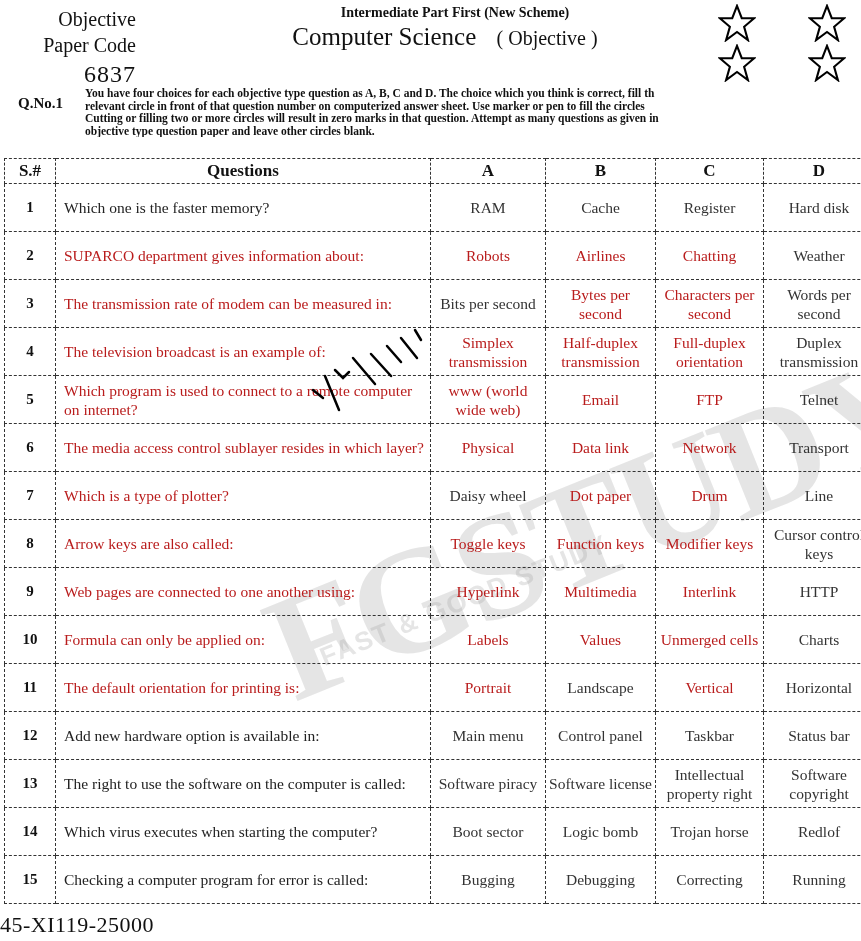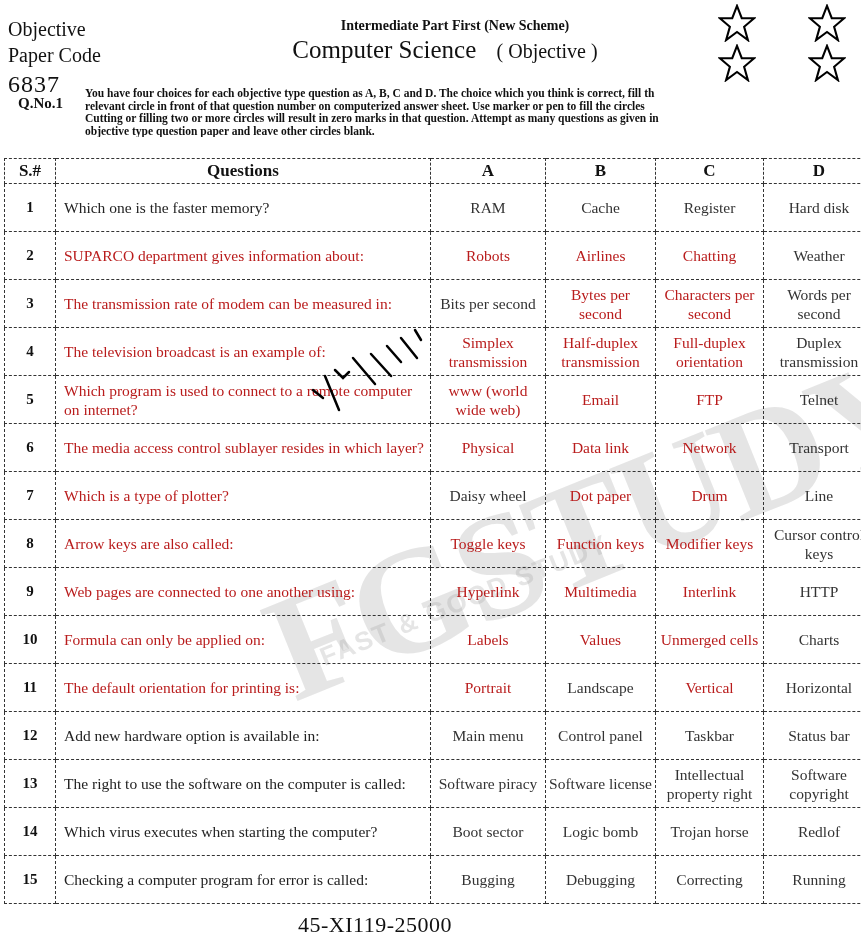--- a/index.html
+++ b/index.html
@@ -1,24 +1,24 @@
 <!DOCTYPE html>
 <html><head>
 <meta charset="utf-8">
 <style>
   * { box-sizing: border-box; margin: 0; padding: 0; }
   html, body { width: 861px; height: 941px; background: #ffffff; overflow: hidden; }
   body { position: relative; font-family: "Liberation Serif", "DejaVu Serif", serif; color: #111; }
 
-  .header-left { position: absolute; left: 8px; top: 16px; width: 128px; text-align: left; }
+  .header-left { position: absolute; left: 8px; top: 6px; width: 128px; text-align: right; }
   .header-left .l1 { font-size: 20px; line-height: 26px; }
   .header-left .l2 { font-size: 20px; line-height: 27px; }
   .header-left .code { font-size: 24px; font-weight: normal; line-height: 30px; letter-spacing: 1px; }
 
-  .header-center { position: absolute; left: 230px; top: 17px; width: 430px; text-align: center; }
+  .header-center { position: absolute; left: 230px; top: 4px; width: 430px; text-align: center; }
   .header-center .sub { font-size: 14px; font-weight: bold; line-height: 18px; padding-left: 20px; }
   .header-center .title-row { font-size: 25px; line-height: 30px; }
   .header-center .title-row .obj { font-size: 20px; margin-left: 14px; font-family: Liberation Serif, serif; }
   .header-center .time-row { font-size: 20px; line-height: 24px; }
   .header-center .time-row .marks { margin-left: 54px; }
 
   .stars { position: absolute; left: 714px; top: 2px; width: 147px; height: 82px; }
   .star { position: absolute; width: 38px; height: 38px; }
   .star svg { width: 100%; height: 100%; }
 
@@ -34,21 +34,21 @@
   table.mcq td.q { text-align: left; padding-left: 8px; padding-right: 4px; color: #222; }
   table.mcq td.opt { color: #333; padding: 0 2px; }
   table.mcq td.opt.faint, table.mcq td.q.faint { color: #b91c1c; }
   col.c-sno { width: 51px; }
   col.c-q { width: 375px; }
   col.c-a { width: 115px; }
   col.c-b { width: 110px; }
   col.c-c { width: 108px; }
   col.c-d { width: 111px; }
 
-  .footer { position: absolute; left: 0; top: 912px; width: 750px; text-align: center; font-size: 22px; letter-spacing: 0.5px; }
+  .footer { position: absolute; left: 0; top: 912px; width: 750px; text-align: left; font-size: 22px; letter-spacing: 0.5px; }
 
   .watermark { position: absolute; left: 240px; top: 360px; width: 460px; height: 300px; pointer-events: none; color: rgba(160,160,160,0.28); font-family: "Liberation Serif", serif; }
   .watermark .big { position: absolute; left: 10px; top: 80px; font-size: 150px; font-weight: bold; transform: rotate(-22deg); letter-spacing: -4px; }
   .watermark .small { position: absolute; left: 70px; top: 225px; font-size: 26px; font-weight: bold; font-family: "Liberation Sans", sans-serif; transform: rotate(-22deg); letter-spacing: 2px; }
 
   .scribble { position: absolute; left: 305px; top: 318px; width: 130px; height: 100px; pointer-events: none; }
 </style>
 </head>
 <body>
 

